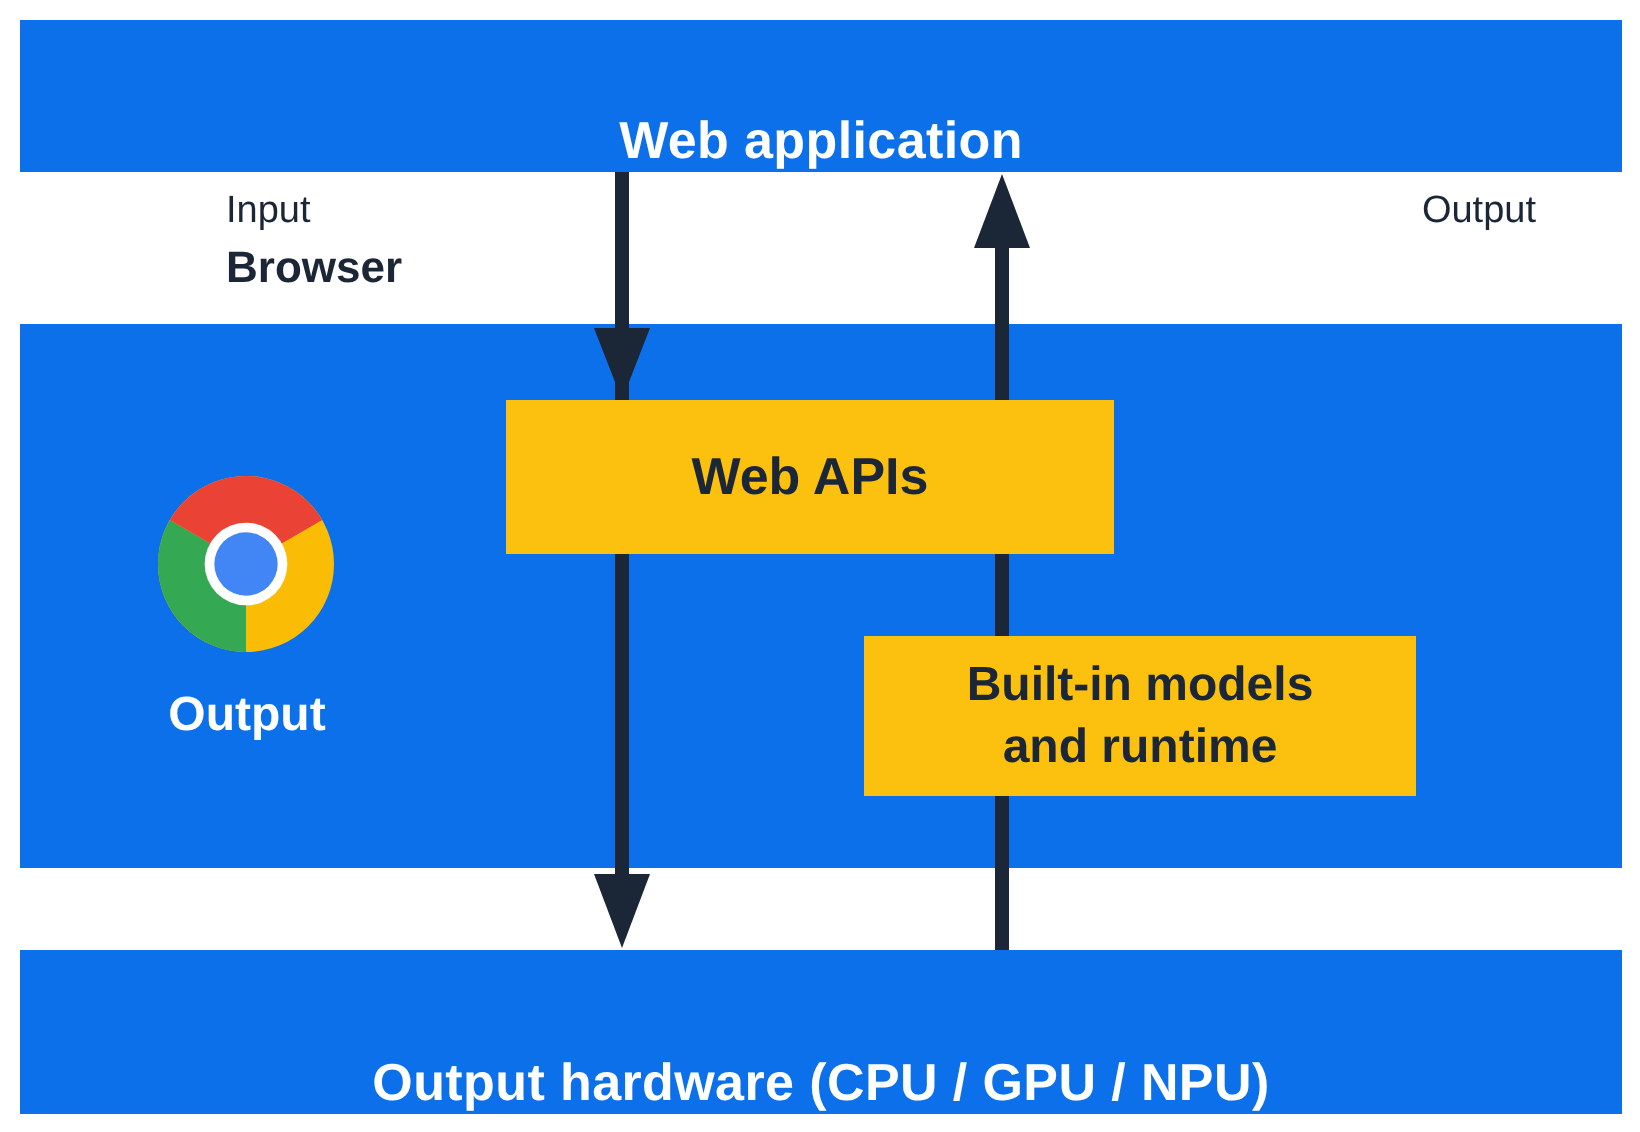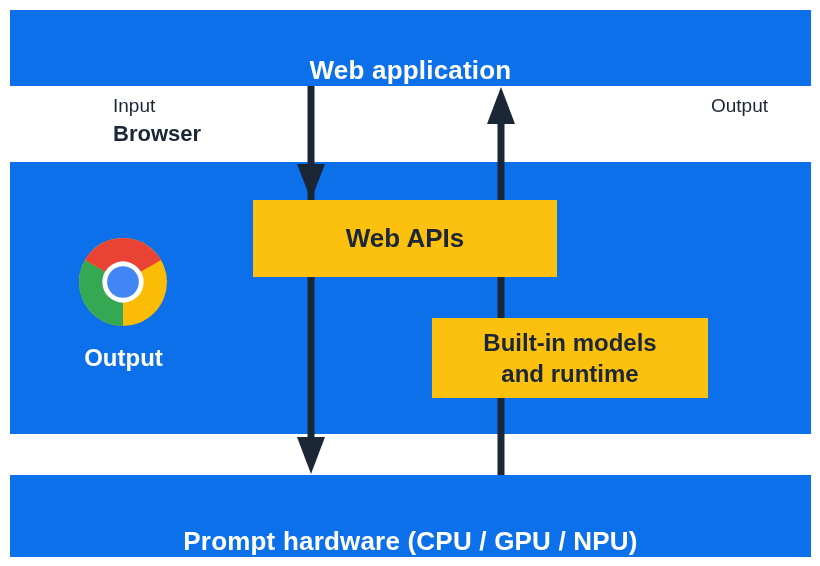--- a/index.html
+++ b/index.html
@@ -70,21 +70,21 @@
     <div class="io-value">Browser</div>
   </div>
 
   <div class="io-group io-right">
     <div class="io-title">Output</div>
   </div>
 
   <div class="bar bar-mid"></div>
 
   <div class="bar bar-bottom">
-    <span class="bar-title">Prompt hardware (CPU / GPU / NPU)</span>
+    <span class="bar-title">Output hardware (CPU / GPU / NPU)</span>
   </div>
 
   <svg class="arrow-layer" width="820" height="566" viewBox="0 0 820 566">
     <g>
       <line class="arrow-line" x1="311" y1="86" x2="311" y2="440"></line>
       <polygon class="arrow-head" points="297,164 325,164 311,200"></polygon>
       <polygon class="arrow-head" points="297,437 325,437 311,474"></polygon>
     </g>
     <g>
       <line class="arrow-line" x1="501" y1="475" x2="501" y2="122"></line>

